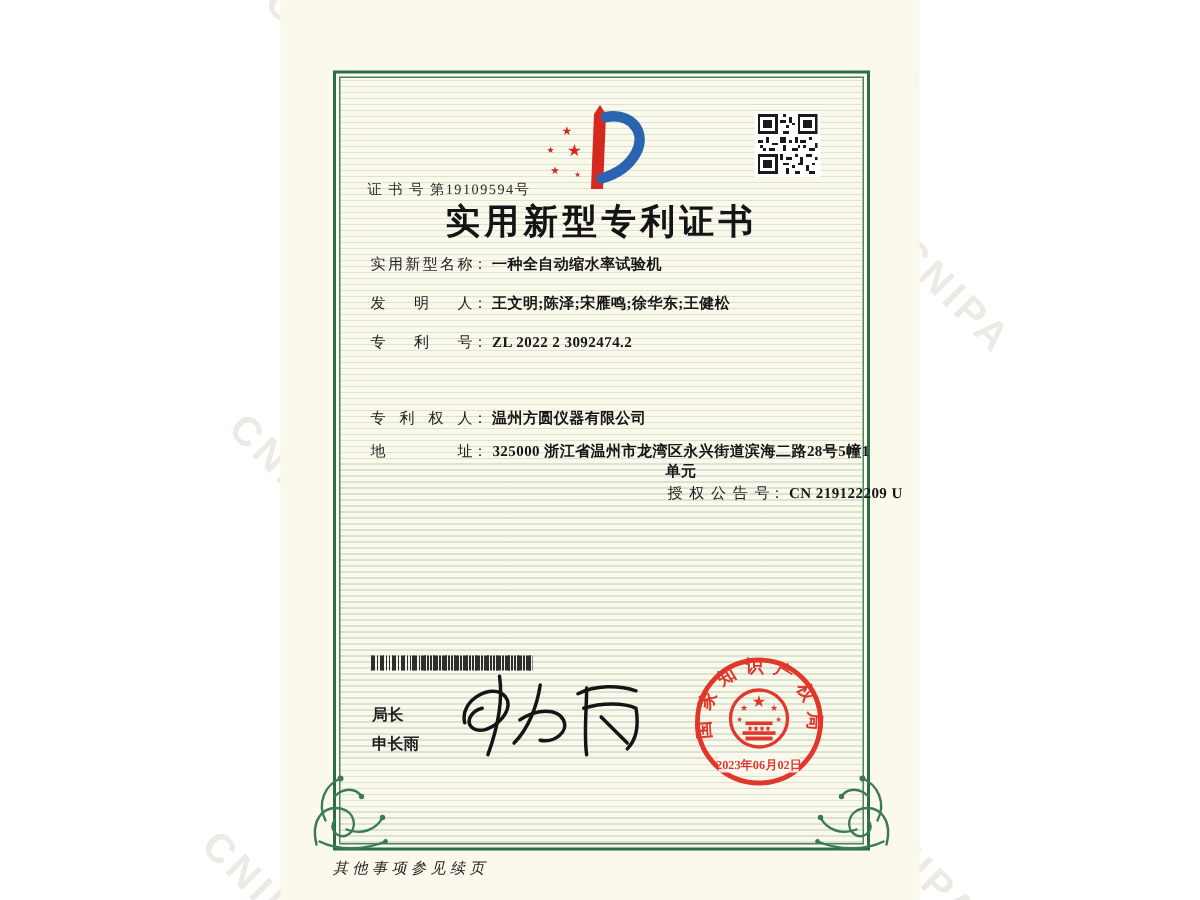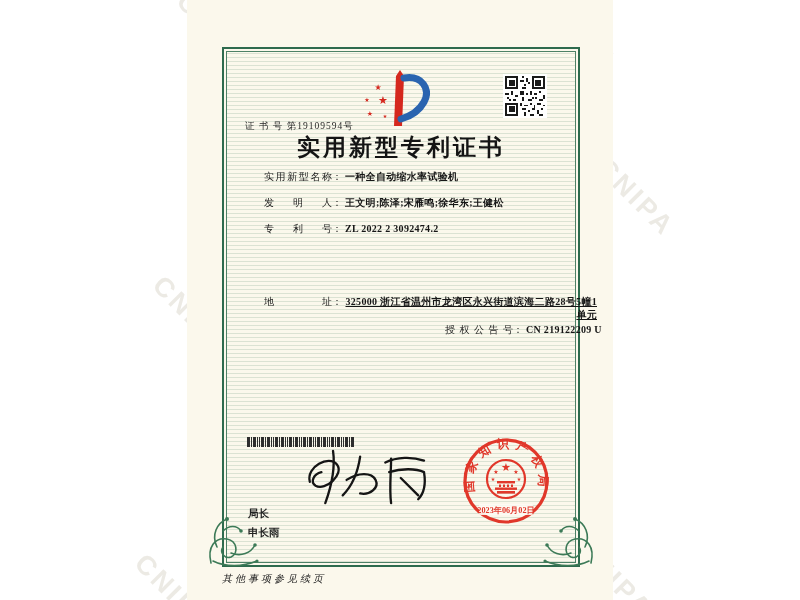--- a/index.html
+++ b/index.html
@@ -13,34 +13,34 @@
          background:repeating-linear-gradient(0deg, rgba(104,150,122,0.22) 0 1px, rgba(0,0,0,0) 1px 4px);}
   .wm{position:absolute;font-family:"Liberation Sans","DejaVu Sans",sans-serif;font-weight:bold;
       font-size:27px;letter-spacing:3px;color:rgba(158,148,122,0.20);
       transform:rotate(45deg);transform-origin:left top;white-space:nowrap;pointer-events:none;}
   .wm-faint{color:rgba(158,148,122,0.10);}
   .cert-no{position:absolute;left:245px;top:72px;font-size:9.5px;color:#2a2a2a;letter-spacing:1px;margin-top:48px;}
   .logo{position:absolute;left:356px;top:68px;width:74px;height:62px;}
   .qr{position:absolute;left:503px;top:74px;width:44px;height:44px;background:#fff;padding:2px;box-sizing:border-box;}
   .title{position:absolute;left:222px;top:132px;width:358px;text-align:center;
          font-size:23px;font-weight:bold;letter-spacing:3px;color:#141414;}
-  .frow{position:absolute;left:264px;font-size:10px;color:#1c1c1c;line-height:13px;white-space:nowrap;}
+  .frow{position:absolute;left:247px;font-size:10px;color:#1c1c1c;line-height:13px;white-space:nowrap;}
   .flabel{display:inline-block;width:68px;text-align:justify;text-align-last:justify;text-justify:inter-character;vertical-align:top;}
   .fcolon{display:inline-block;vertical-align:top;}
   .fvalue{display:inline-block;font-weight:600;vertical-align:top;margin-left:3px;letter-spacing:0.3px;color:#161616;}
-  .fvalue.wrap{white-space:normal;width:252px;text-align:right;text-decoration:underline;}
+  .fvalue.wrap{white-space:normal;width:252px;text-align:center;}
   .paras{position:absolute;left:247px;top:341px;width:314px;font-size:9.8px;line-height:16.5px;
          font-style:italic;color:#2b2b2b;text-align:justify;}
   .paras p{margin:0 0 5px 0;text-indent:2em;}
   .barcode{position:absolute;left:247px;top:437px;width:108px;height:10px;
          background:
            repeating-linear-gradient(90deg,#2e2e2e 0 1px,rgba(0,0,0,0) 1px 2px),
            repeating-linear-gradient(90deg,#2e2e2e 0 2px,rgba(0,0,0,0) 2px 7px);}
   .director{position:absolute;left:248px;top:468px;font-family:"Liberation Sans","DejaVu Sans",sans-serif;
-         font-size:10.5px;font-weight:bold;color:#222;line-height:19px;margin-top:36px;}
+         font-size:10.5px;font-weight:bold;color:#222;line-height:19px;}
   .signature{position:absolute;left:296px;top:447px;width:136px;height:60px;}
   .seal{position:absolute;left:462px;top:437px;width:88px;height:88px;opacity:0.93;}
   .corner{position:absolute;width:66px;height:68px;}
   .corner-bl{left:205px;top:501px;}
   .corner-br{left:531px;top:501px;transform:scaleX(-1);}
   .pageinfo{position:absolute;left:222px;top:545px;width:358px;text-align:center;font-size:9px;color:#333;}
   .note{position:absolute;left:222px;top:572px;width:358px;text-align:left;font-size:10px;
         font-style:italic;letter-spacing:3px;color:#222;}
 </style>
 </head>
@@ -131,20 +131,23 @@
 
   <div class="frow" style="top:170px">
     <span class="flabel">实用新型名称</span><span class="fcolon">：</span><span class="fvalue">一种全自动缩水率试验机</span>
   </div>
   <div class="frow" style="top:196px">
     <span class="flabel">发明人</span><span class="fcolon">：</span><span class="fvalue">王文明;陈泽;宋雁鸣;徐华东;王健松</span>
   </div>
   <div class="frow" style="top:222px">
     <span class="flabel">专利号</span><span class="fcolon">：</span><span class="fvalue">ZL 2022 2 3092474.2</span>
   </div>
+  <div class="frow" style="top:273px">
+    <span class="flabel">专利权人</span><span class="fcolon">：</span><span class="fvalue">温州方圆仪器有限公司</span>
+  </div>
   <div class="frow" style="top:295px">
     <span class="flabel">地址</span><span class="fcolon">：</span><span class="fvalue wrap">325000 浙江省温州市龙湾区永兴街道滨海二路28号5幢1单元</span>
   </div>
   <div class="frow" style="top:323px;left:445px">
     <span class="flabel">授权公告号</span><span class="fcolon">：</span><span class="fvalue">CN 219122209 U</span>
   </div>
 
 
   <div class="barcode"></div>
 

